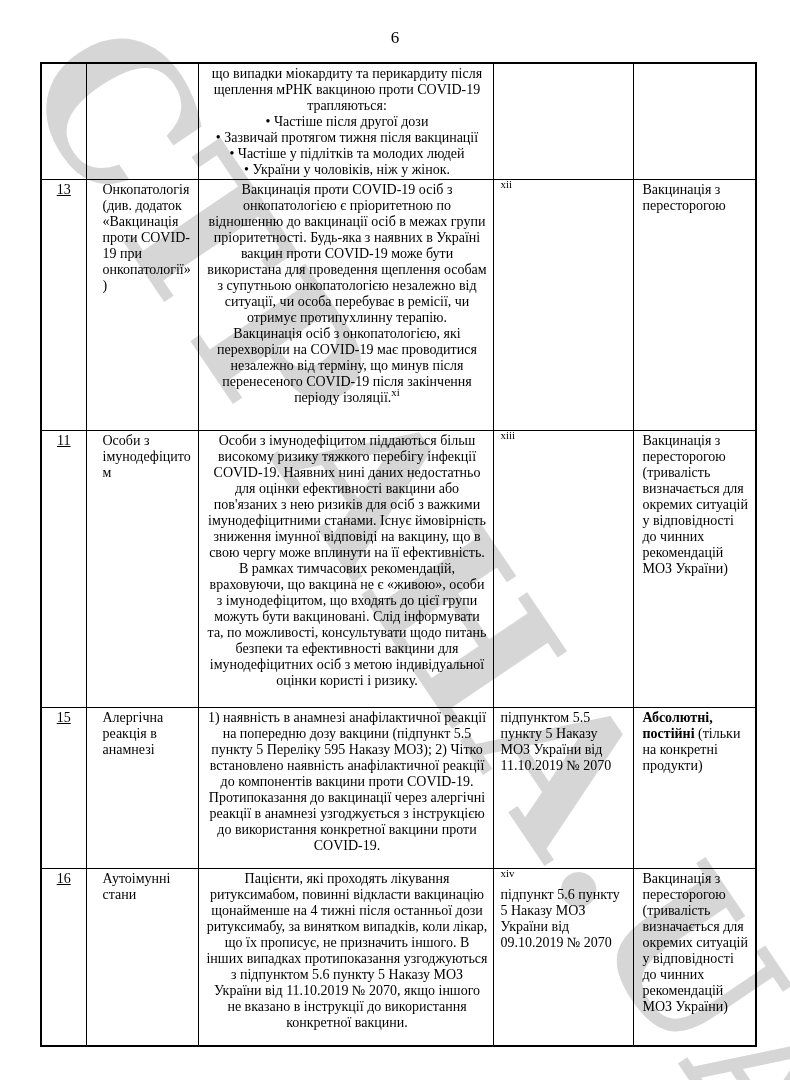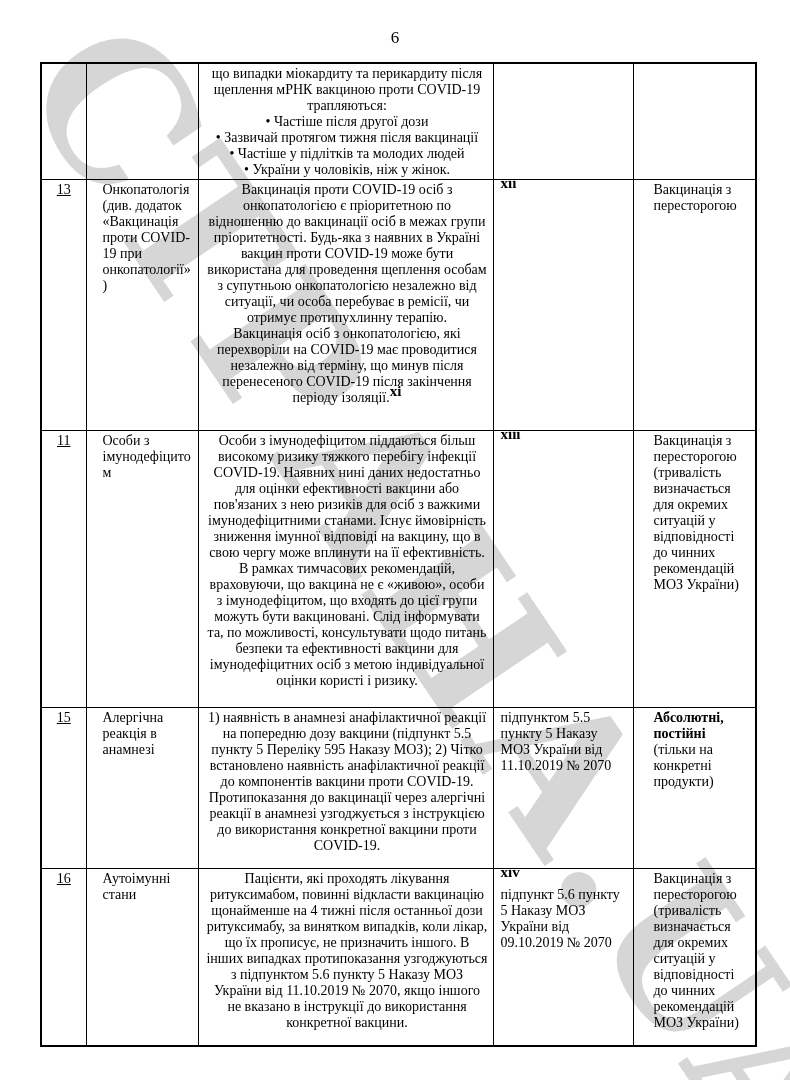--- a/index.html
+++ b/index.html
@@ -52,23 +52,23 @@
   }
   tr.r0 td{height:106px;}
   tr.r13 td{height:247px;}
   tr.r14 td{height:273px;}
   tr.r15 td{height:157px;}
   tr.r16 td{height:173px;}
   td.num{text-align:center;padding-left:1px;padding-right:1px;text-decoration:underline;}
   td.name{padding-left:16px;}
   td.desc{padding-left:7px;padding-right:4px;text-align:center;}
   td.ref{padding-left:7px;}
-  td.rec{padding-left:20px;}
+  td.rec{padding-left:9px;}
   .para-gap{}
-  sup{font-size:15px;line-height:0;vertical-align:super;font-weight:bold;}
+  sup{font-size:11px;line-height:0;vertical-align:super;}
   .b{font-weight:bold;}
 </style>
 </head>
 <body>
 
 <div class="page">
 
   <div class="watermark">СТРАНА.UA</div>
 
   <div class="page-number">6</div>

